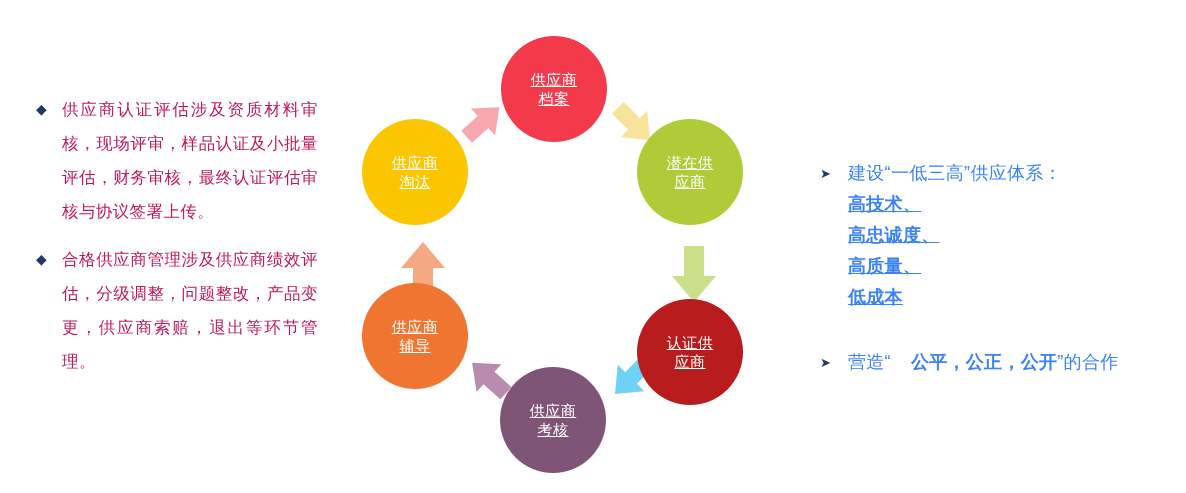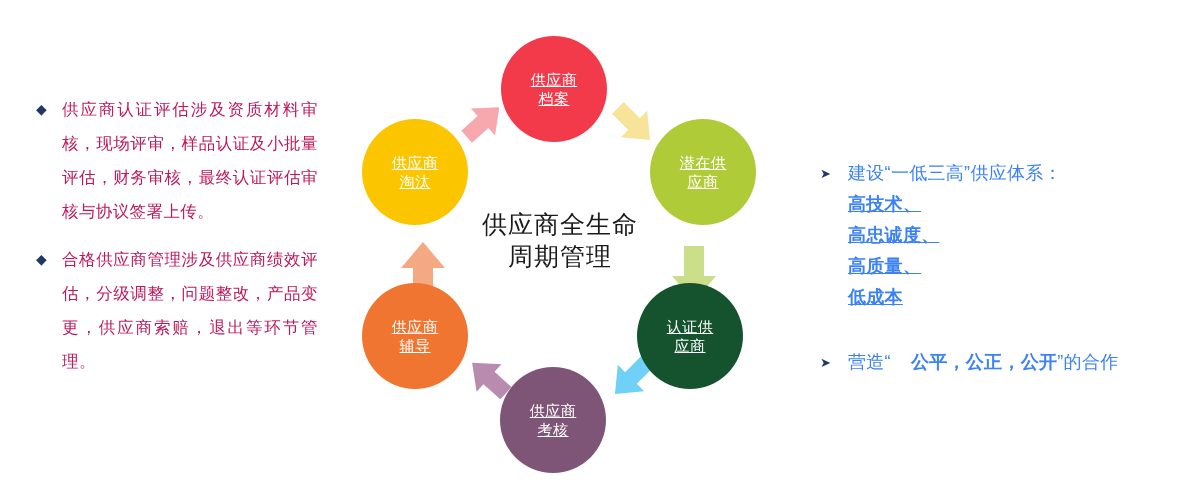--- a/index.html
+++ b/index.html
@@ -166,28 +166,28 @@
     <path d="M28 2 L50 28 L38 28 L38 58 L18 58 L18 28 L6 28 Z" fill="#F4A983"></path>
   </svg>
 
   <div class="circ" style="left:161px; top:16px; width:106px; height:106px; background:#F23A4B;">
     <div>
       <span>供应商</span>
       <span>档案</span>
     </div>
   </div>
 
-  <div class="circ" style="left:310px; top:99px; width:106px; height:106px; background:#AFCB37;">
+  <div class="circ" style="left:297px; top:99px; width:106px; height:106px; background:#AFCB37;">
     <div>
       <span>潜在供</span>
       <span>应商</span>
     </div>
   </div>
 
-  <div class="circ" style="left:297px; top:263px; width:106px; height:106px; background:#14532d;">
+  <div class="circ" style="left:297px; top:279px; width:106px; height:106px; background:#b91c1c;">
     <div>
       <span>认证供</span>
       <span>应商</span>
     </div>
   </div>
 
   <div class="circ" style="left:160px; top:347px; width:106px; height:106px; background:#7F5577;">
     <div>
       <span>供应商</span>
       <span>考核</span>
@@ -201,24 +201,20 @@
     </div>
   </div>
 
   <div class="circ" style="left:22px; top:99px; width:106px; height:106px; background:#FBC600;">
     <div>
       <span>供应商</span>
       <span>淘汰</span>
     </div>
   </div>
 
-  <div id="center-label">
-    <div>供应商全生命</div>
-    <div>周期管理</div>
-  </div>
 </div>
 
 <div id="right-panel">
 
   <div class="r-row">
     <div class="tri-bullet">➤</div>
     <div class="r-body">
       <div>建设“一低三高”供应体系：</div>
       <span class="sub-bold">高技术、</span>
       <span class="sub-bold">高忠诚度、</span>

